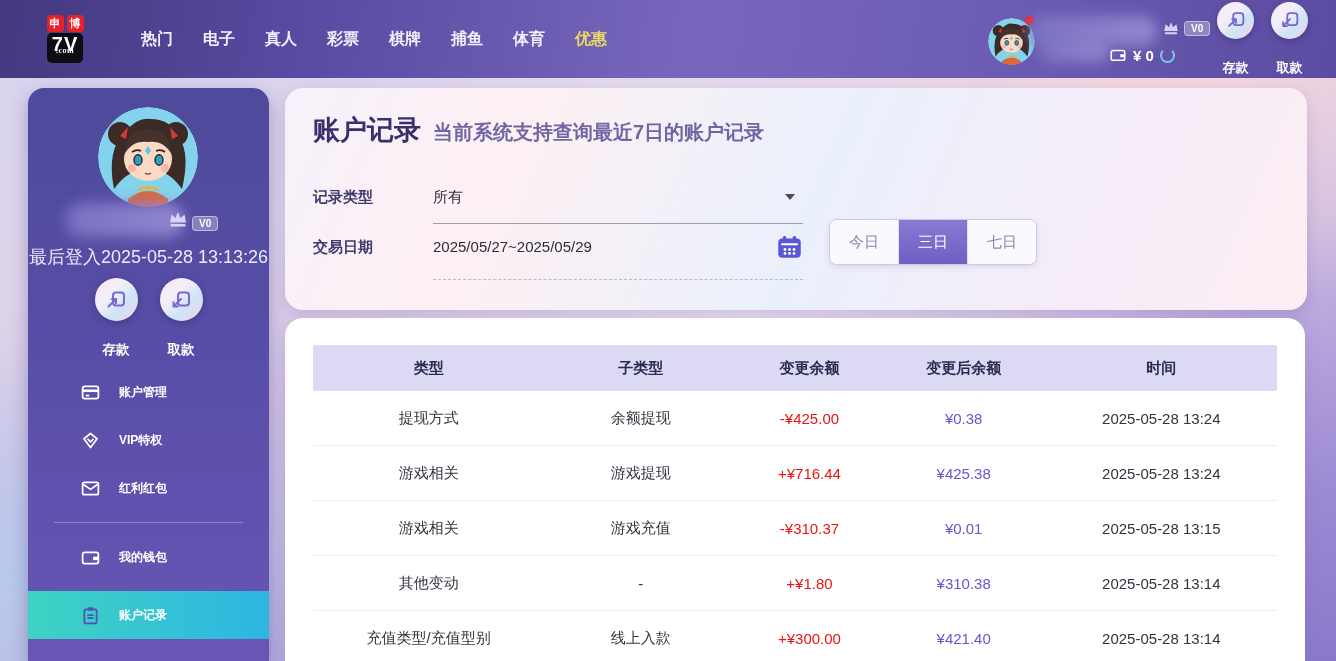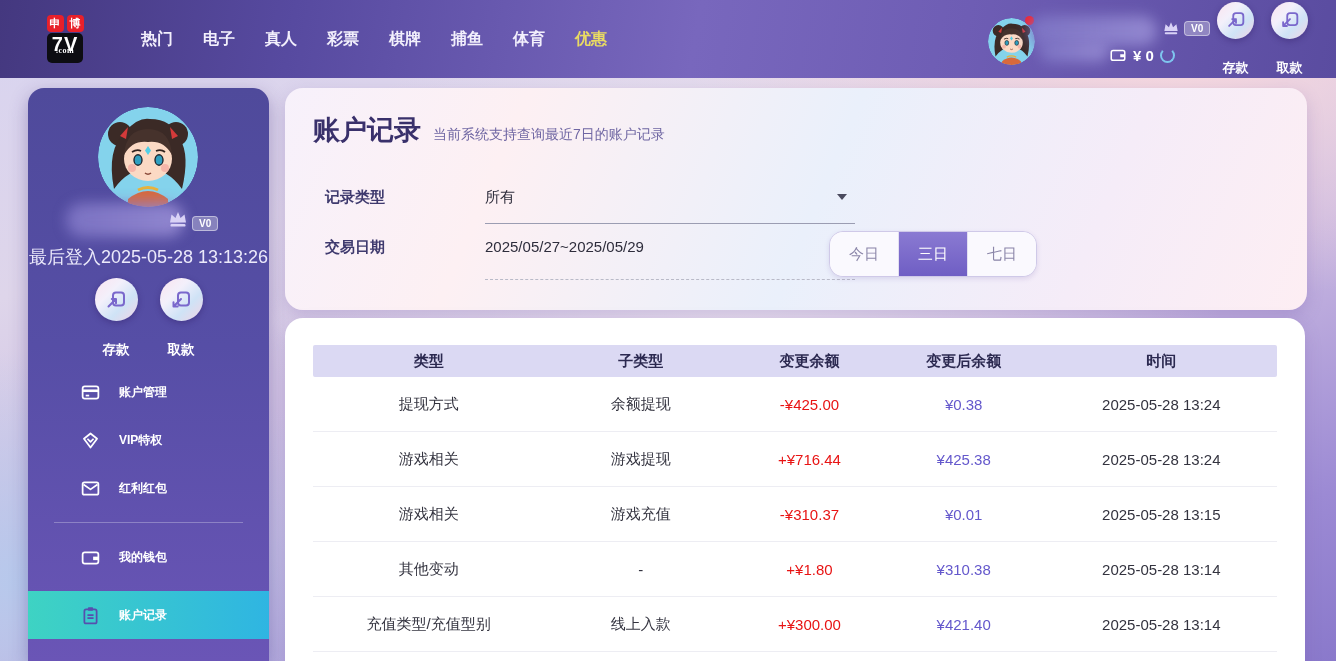--- a/index.html
+++ b/index.html
@@ -75,45 +75,45 @@
   .menu-item.active .mi-icon{ color:#564fae; }
   .menu-divider{ height:1px; background:rgba(255,255,255,.28); margin:10px 26px; }
 
   
   .filter-card{ position:absolute; left:285px; top:88px; width:1022px; height:222px;
     border-radius:18px; padding:24px 28px;
     background:linear-gradient(113deg,#f7f1fb 0%,#fdf0f3 22%,#eaf0fb 52%,#f5ecf8 78%,#fdeef3 100%);
     box-shadow:0 6px 16px rgba(120,90,170,.25);}
   .page-title-row{ display:flex; align-items:baseline; gap:12px; }
   .page-title{ font-size:27px; font-weight:bold; color:#39306b; }
-  .page-subtitle{ font-size:14px; font-weight:normal; color:#6f66a3; }
-  .filter-row{ position:absolute; left:40px; display:flex;gap:40px; }
+  .page-subtitle{ font-size:20px; font-weight:bold; color:#6f66a3; }
+  .filter-row{ position:absolute; left:28px; display:flex; }
   .filter-label{ width:112px; font-size:15px; font-weight:bold; color:#3f3a6e; }
   .f-field{ position:relative; width:370px; font-size:15px; color:#2e2d3c; cursor:pointer;margin-left:8px;}
   .row-type{ top:100px; }
   .row-type .f-field{ padding-bottom:16px; border-bottom:1px solid #9b9db2; }
   .caret{ position:absolute; right:8px; top:6px; width:0; height:0;
     border-left:5px solid transparent; border-right:5px solid transparent; border-top:6px solid #4a4a5e;}
   .row-date{ top:150px; }
   .row-date .f-field{ padding-bottom:24px; border-bottom:1px dashed #b9bac8; }
   .cal-icon{ position:absolute; right:0; top:-4px; }
-  .range-group{ position:absolute; left:544px; top:143px; width:208px; height:46px;
-    display:flex; border:1px solid #cfc9e8; border-radius:14px; overflow:hidden;
+  .range-group{ position:absolute; left:544px; top:131px; width:208px; height:46px;
+    display:flex; border:1px solid #cfc9e8; border-radius:8px; overflow:hidden;
     background:#f4f2fb; box-shadow:0 2px 5px rgba(120,100,180,.18);}
   .range-btn{ flex:1; display:flex; align-items:center; justify-content:center;
     font-size:15px; color:#8b86a9; background:#faf9fe; cursor:pointer; border-right:1px solid #e3dff2;}
   .range-btn:last-child{ border-right:none; }
   .range-btn.active{ background:linear-gradient(180deg,#8a7ad2,var(--accent-purple,#6f5ec4)); color:#fff; }
 
   
   .table-card{ position:absolute; left:285px; top:318px; width:1020px; height:363px;
     border-radius:18px 18px 0 0; background:#ffffff; padding:27px 28px 0;
     box-shadow:0 6px 16px rgba(120,90,170,.25);}
   .tbl-row{ display:grid; grid-template-columns:24% 20% 15% 17% 24%; align-items:center; text-align:center;}
-  .tbl-head{ height:32px; background:var(--table-head-bg,#dbd9f3); border-radius:2px;
+  .tbl-head{ height:46px; background:var(--table-head-bg,#dbd9f3); border-radius:2px;
     font-size:15px; font-weight:bold; color:#2b2950;}
   .tbl-body .tbl-row{ height:55px; font-size:15px; color:#33333f; border-bottom:1px solid #ededf3;}
   .c-change{ color:var(--amount-red,#e81414); }
   .c-after{ color:var(--balance-purple,#6458cc); }
 </style>
 </head>
 <body>
 
 <svg width="0" height="0" style="position:absolute" aria-hidden="true">
   <defs>

